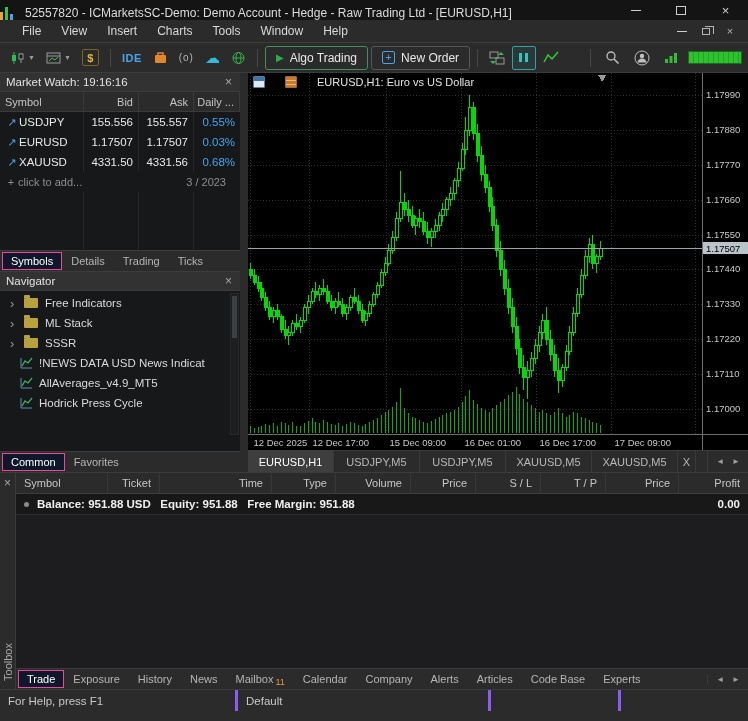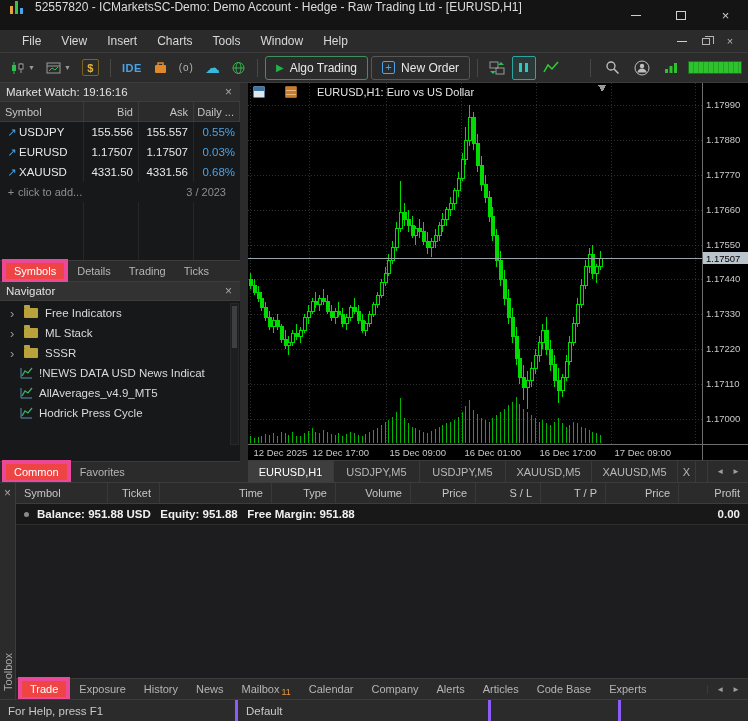--- a/index.html
+++ b/index.html
@@ -2,21 +2,21 @@
 <html><head>
 <meta charset="utf-8">
 <style>
   *{box-sizing:border-box;margin:0;padding:0}
   html,body{width:748px;height:721px;overflow:hidden}
   body{font-family:"Liberation Sans",sans-serif;background:#2b2b2b;color:#d8d8d8;font-size:12px;
        user-select:none;cursor:default}
   .window{width:748px;height:721px;display:flex;flex-direction:column}
 
   
-  .titlebar{height:30px;background:#141414;display:flex;align-items:flex-start;padding-left:10px;flex:0 0 auto}
+  .titlebar{height:20px;background:#141414;display:flex;align-items:flex-end;padding-left:0;flex:0 0 auto}
   .app-icon{width:16px;height:14px;display:inline-flex;gap:2px;align-items:flex-end;margin-right:9px}
   .app-icon i{display:block;width:3px}
   .app-icon .b1{height:8px;background:#e8a33d}
   .app-icon .b2{height:13px;background:#35c24d}
   .app-icon .b3{height:6px;background:#4aa3e8}
   .title-text{font-size:12px;color:#dcdcdc;flex:1;white-space:nowrap;overflow:hidden}
   .win-controls{display:flex;height:100%}
   .win-btn{width:45px;height:100%;display:flex;align-items:center;justify-content:center;color:#cfcfcf;font-size:13px}
   .glyph-min{width:10px;height:1px;background:#cfcfcf;display:block}
   .glyph-max{width:10px;height:9px;border:1px solid #cfcfcf;display:block}
@@ -57,21 +57,21 @@
   .splitter{width:8px;background:#2b2b2b}
   .right{width:500px;display:flex;flex-direction:column;background:#000}
 
   
   .panel-header{height:19px;background:#323232;border-bottom:1px solid #3c3c3c;display:flex;align-items:center;
                 padding:0 6px;font-size:11.5px;color:#e2e2e2;flex:0 0 auto}
   .panel-close{margin-left:auto;color:#a8a8a8;font-size:12px;padding:0 2px}
   .panel-tabs{height:21px;background:#2b2b2b;border-top:1px solid #3c3c3c;display:flex;align-items:center;
               padding-left:2px;flex:0 0 auto}
   .tab{padding:2px 8px;font-size:11px;color:#b5b5b5;border:1px solid transparent;white-space:nowrap}
-  .tab.selected{background:#ef4444;border:4px solid #ec4899;color:#fff}
+  .tab.selected{background:#0f172a;border:1px solid #ec4899;color:#fff}
 
   
   .market-watch{height:199px;display:flex;flex-direction:column;border-bottom:1px solid #3c3c3c}
   .mw-body{flex:1;display:flex;flex-direction:column;background:#17181a;overflow:hidden}
   .mw-colhdr,.mw-row,.mw-add-row,.mw-fill{display:flex;flex:0 0 auto}
   .mw-colhdr{height:20px;background:#2b2b2b;border-bottom:1px solid #3a3a3a;color:#c4c4c4;font-size:11px}
   .mw-colhdr .mw-c{border-right:1px solid #3a3a3a}
   .mw-c{display:flex;align-items:center;border-right:1px solid #25282b;overflow:hidden}
   .mc-sym{width:84px;padding-left:5px}
   .mc-bid{width:55px;justify-content:flex-end;padding-right:5px}

